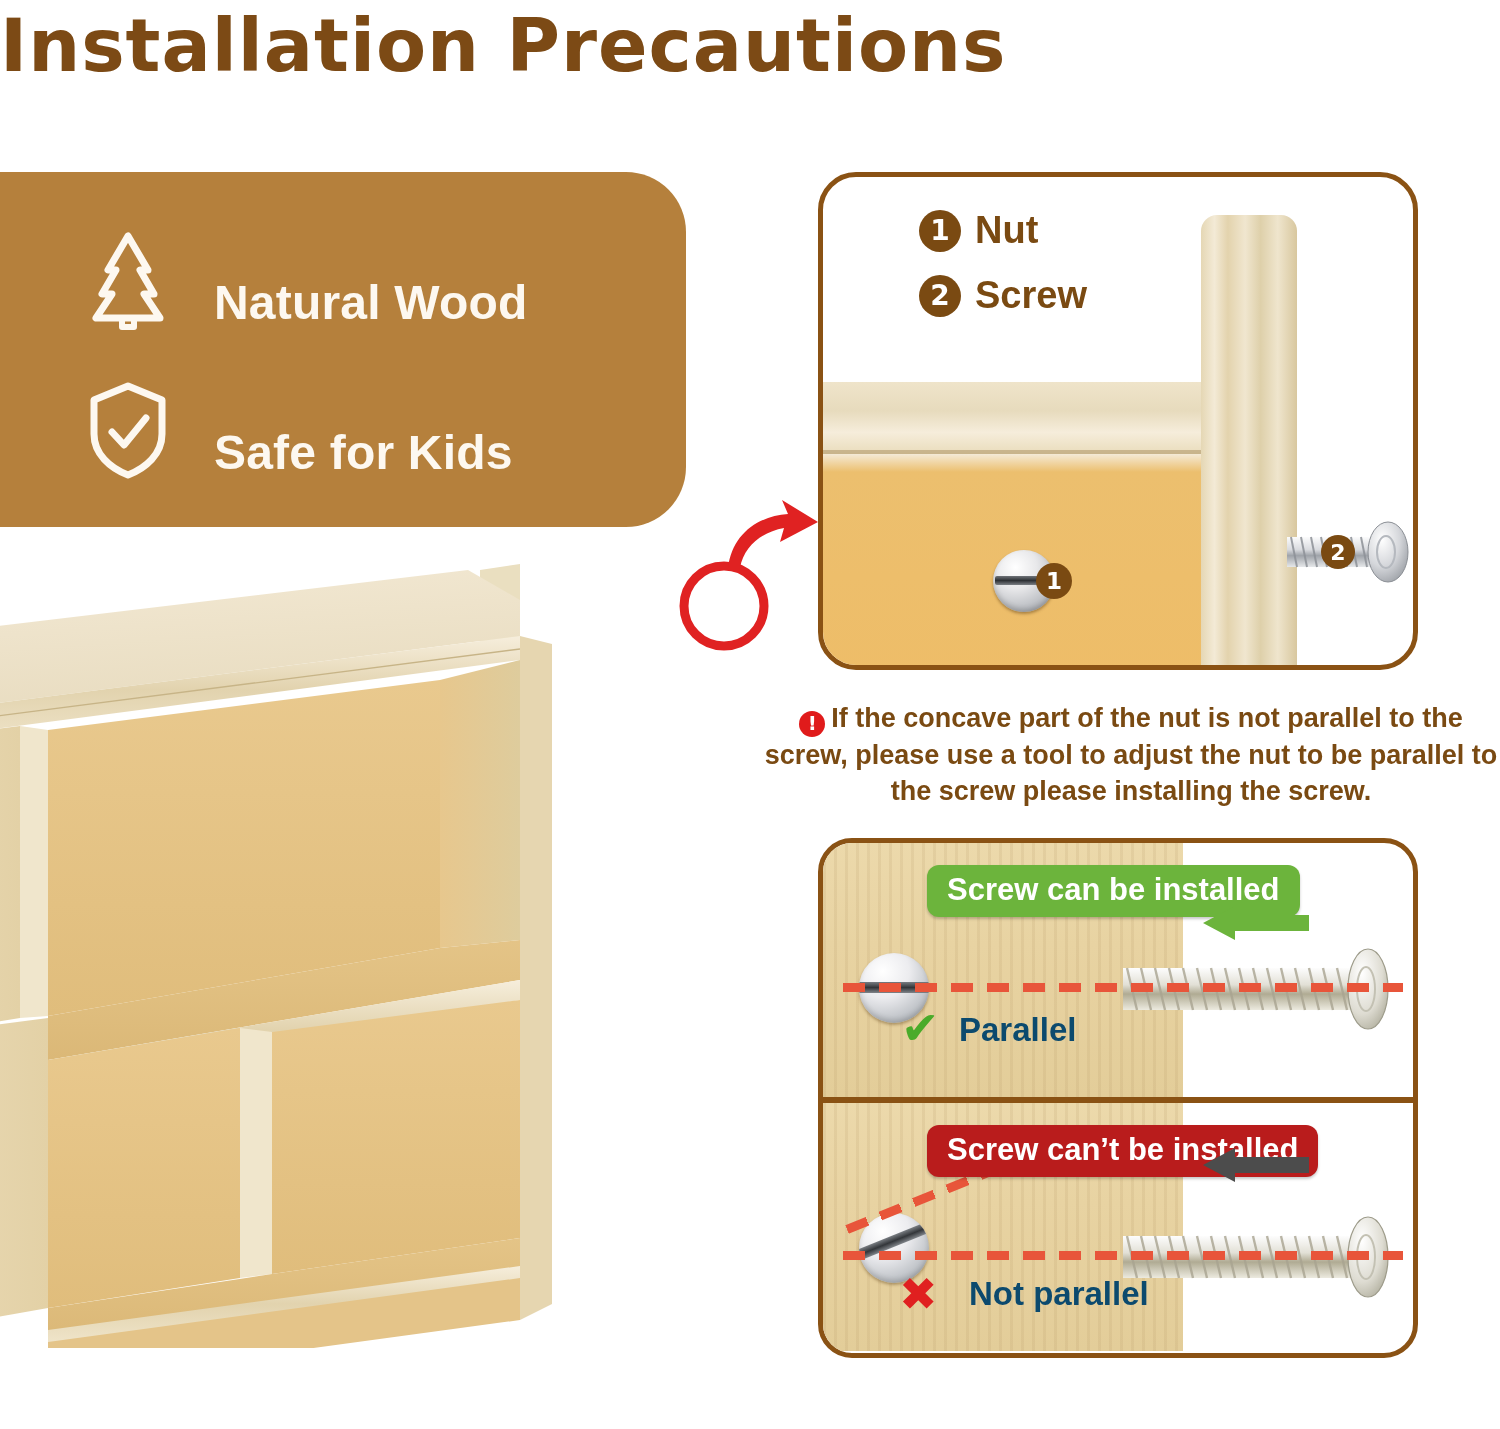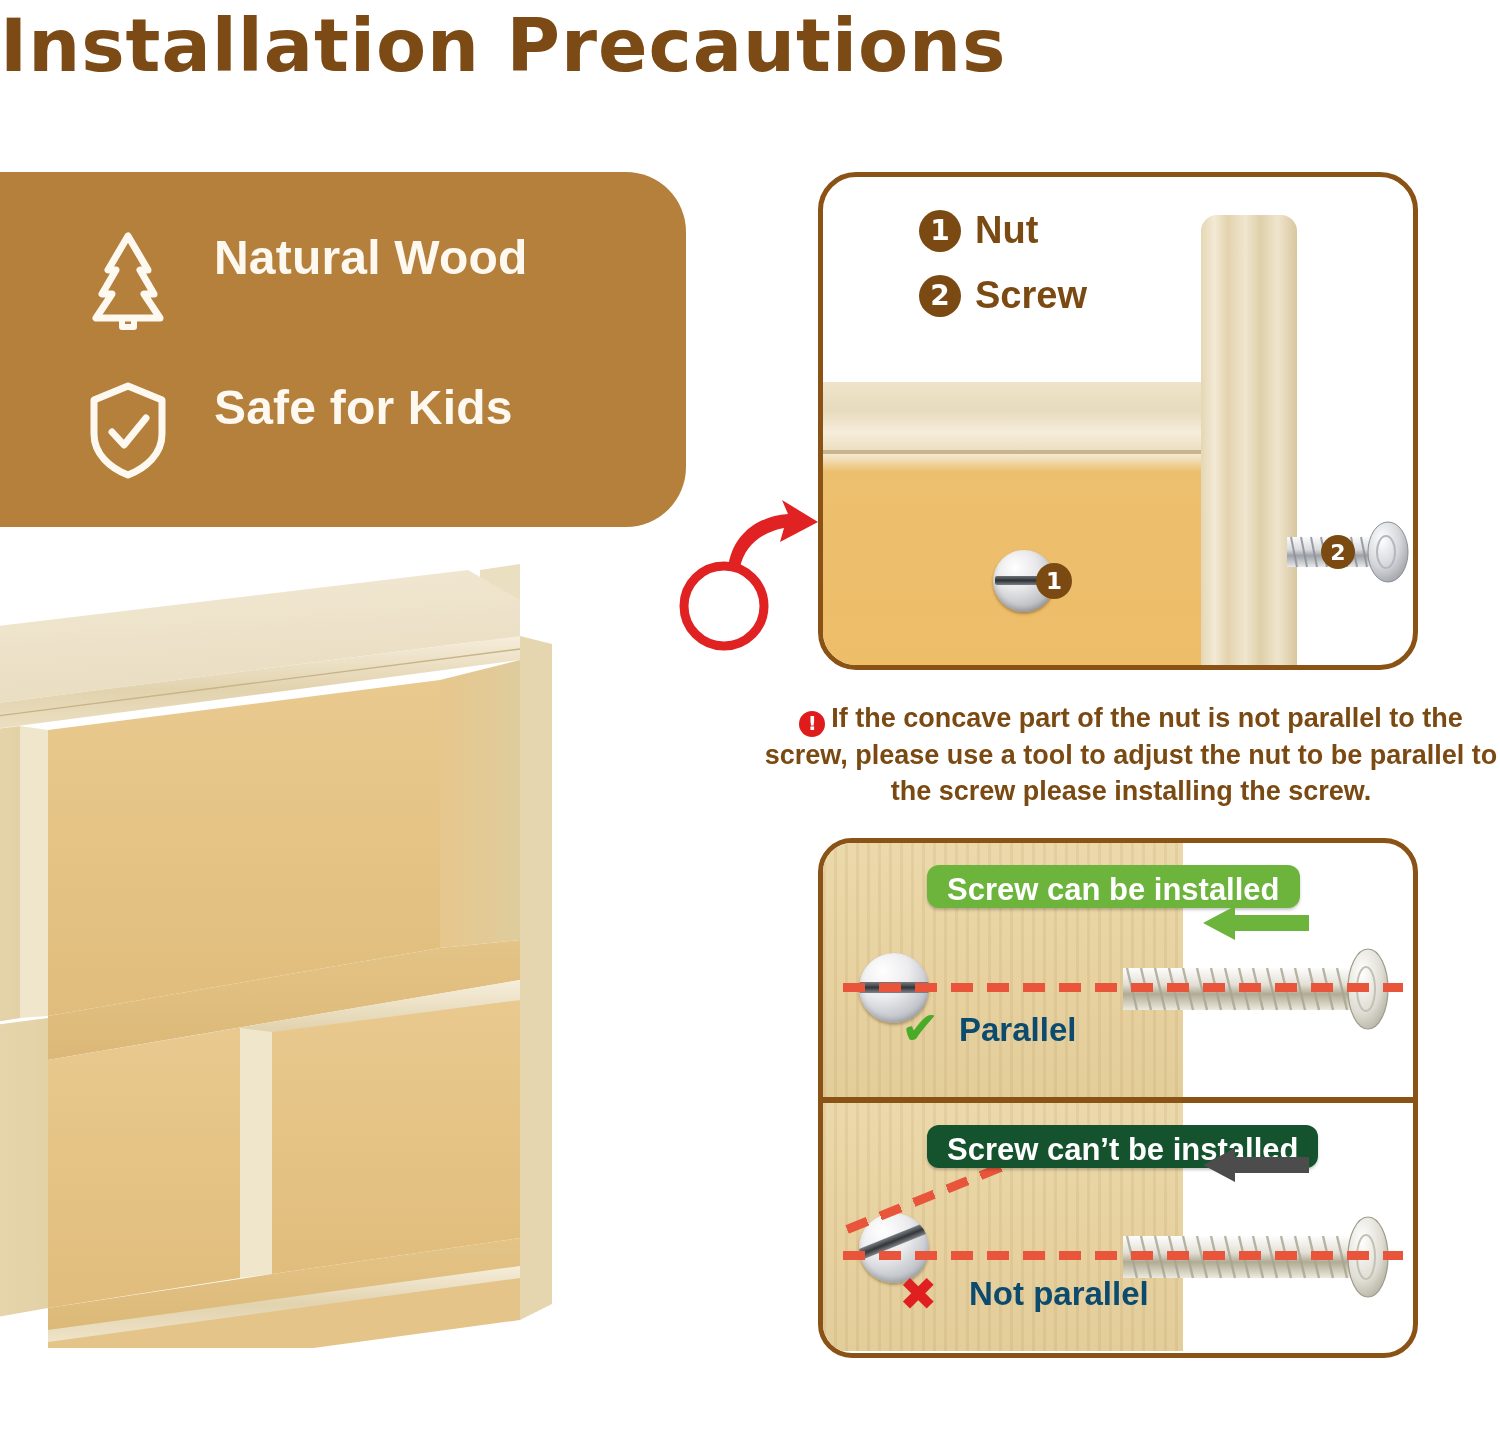--- a/index.html
+++ b/index.html
@@ -29,21 +29,21 @@
   .feature-panel {
     position: absolute;
     left: -40px; top: 172px;
     width: 726px; height: 355px;
     background: #b5803c;
     border-radius: 0 60px 60px 0;
   }
   .feature-row {
     position: absolute;
     display: flex;
-    align-items: flex-start;
+    align-items: flex-end;
     left: 120px;
   }
   .feature-row.r1 { top: 58px; }
   .feature-row.r2 { top: 208px; }
   .feature-ico {
     width: 96px; height: 100px;
     display: flex; align-items: center; justify-content: center;
     flex: 0 0 auto;
   }
   .feature-label {
@@ -209,31 +209,31 @@
   .cmp .wood {
     position: absolute; left: 0; top: 0;
     width: 360px; height: 100%;
     background:
       repeating-linear-gradient(90deg, rgba(180,150,100,.16) 0 3px, rgba(255,255,255,0) 3px 11px),
       linear-gradient(180deg,#ecd9ab 0%,#e8d3a2 40%,#e3cd99 100%);
   }
   .cmp .statusbadge {
     position: absolute;
     left: 104px; top: 22px;
-    padding: 7px 20px 0 20px;
+    padding: 7px 20px 9px 20px;
     border-radius: 12px;
     color: #ffffff;
     font-size: 31px;
     font-weight: bold;
     white-space: nowrap;
     z-index: 8;
     box-shadow: 0 2px 3px rgba(0,0,0,.22);
   }
   .badge-ok { background: #6cb43c; }
-  .badge-no { background: #14532d; }
+  .badge-no { background: #b91c1c; }
 
   .cmp .nut {
     position: absolute;
     left: 36px; top: 110px;
     width: 70px; height: 70px;
     border-radius: 50%;
     background: radial-gradient(circle at 34% 26%, #ffffff 0%, #ececef 38%, #bcc0c5 74%, #90949a 100%);
     box-shadow: 0 2px 3px rgba(90,60,20,.4), inset 0 -3px 5px rgba(0,0,0,.15);
     overflow: hidden;
   }

